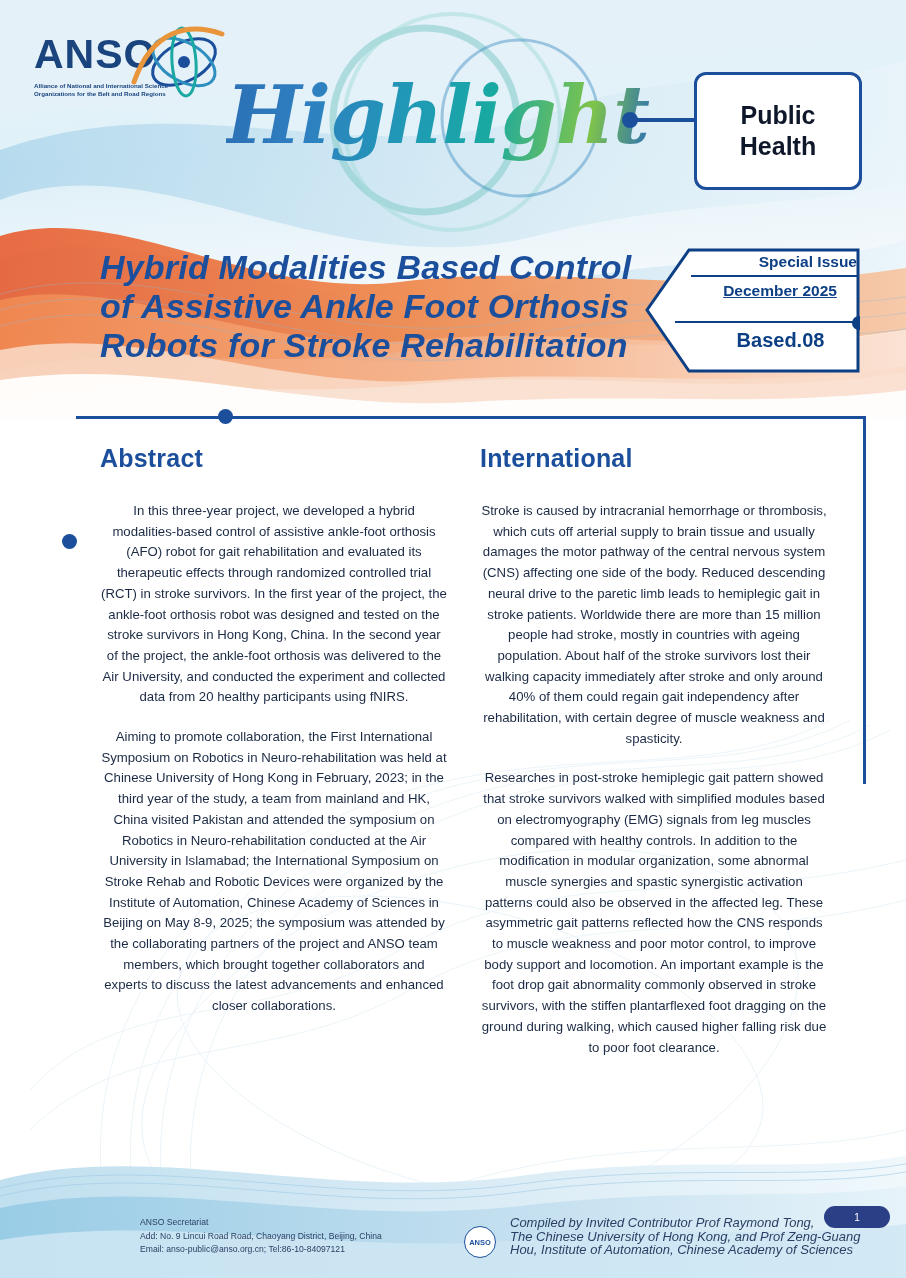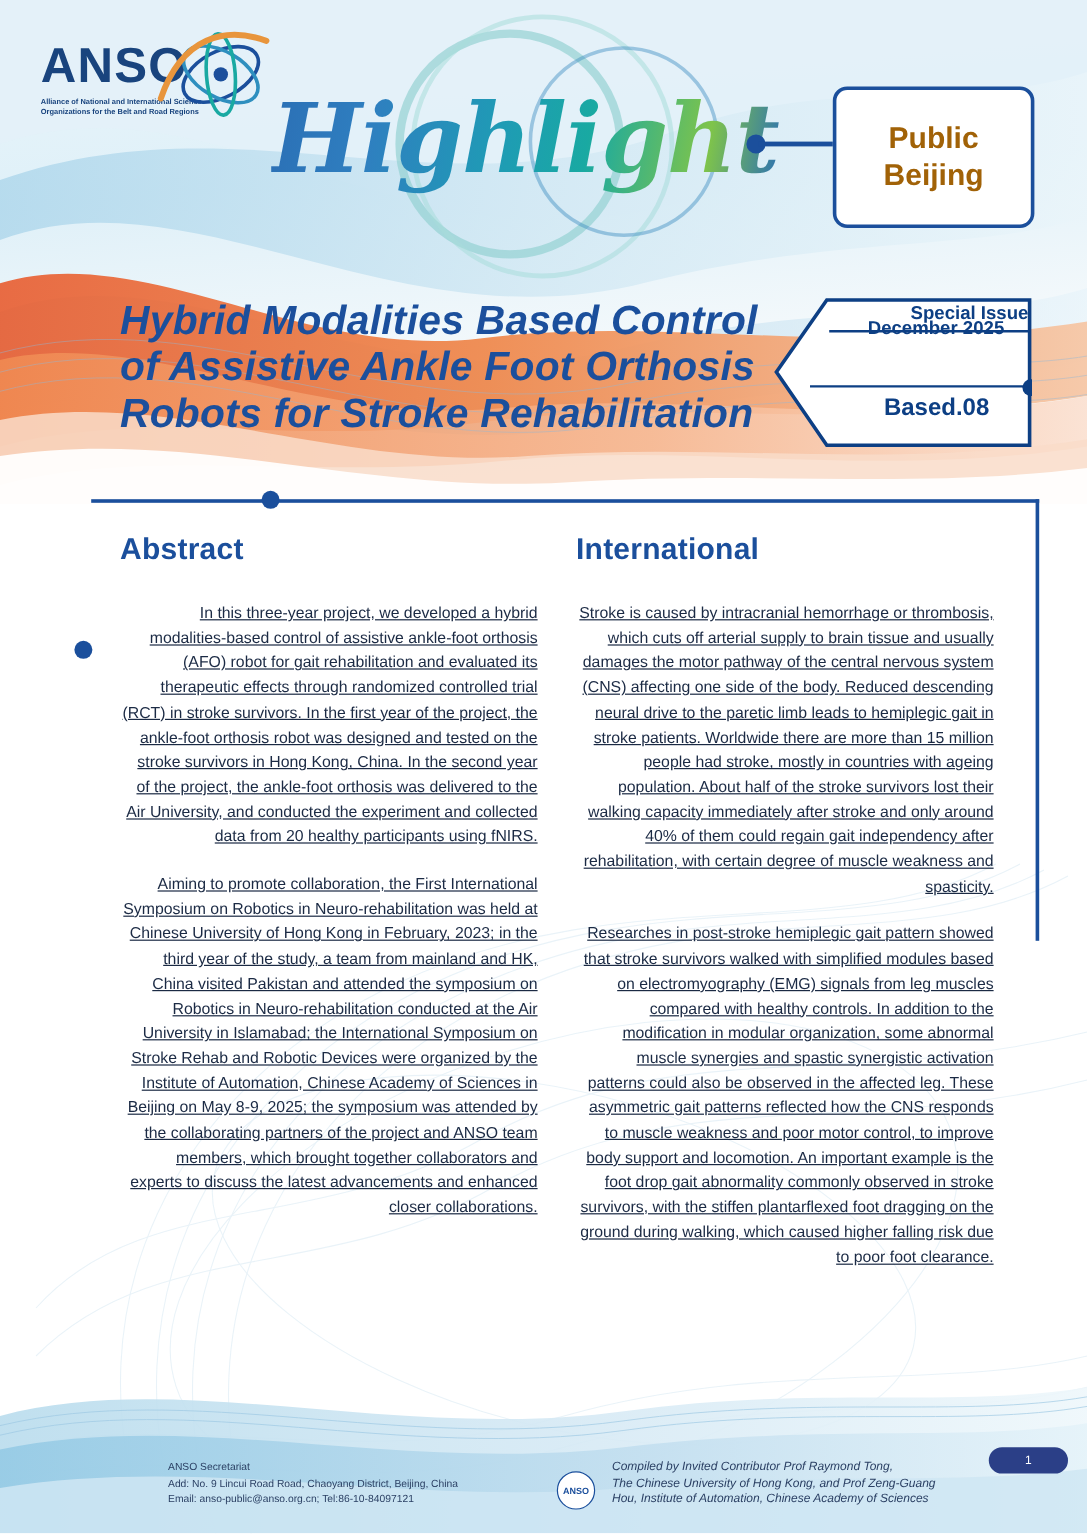--- a/index.html
+++ b/index.html
@@ -87,21 +87,21 @@
     width: 168px; height: 118px;
     border: 3px solid #1b4f9c;
     border-radius: 12px;
     background: #ffffff;
     display: flex; align-items: center; justify-content: center;
     flex-direction: column;
   }
   .badge-ph div {
     font-size: 25px;
     font-weight: bold;
-    color: #a16207;
+    color: #0f172a;
     line-height: 31px;
     text-align: center;
   }
   .badge-connector {
     position: absolute;
     right: 212px; top: 118px;
     width: 62px; height: 4px;
     background: #1b4f9c;
   }
   .badge-dot {
@@ -137,22 +137,22 @@
     left: 0; top: 0;
     width: 215px; height: 125px;
     color: #0d3f84;
     text-align: center;
   }
   .issue-special {
     position: absolute; left: 52px; top: 5px; width: 160px;
     font-size: 15.5px; font-weight: bold; text-align: right;
   }
   .issue-date {
-    position: absolute; left: 60px; top: 16px; width: 150px;
-    font-size: 15.5px; font-weight: bold; line-height: 19px;
+    position: absolute; left: 60px; top: 33px; width: 150px;
+    font-size: 15.5px; font-weight: bold; line-height: 19px; text-decoration: underline;
   }
   .issue-num {
     position: absolute; left: 58px; top: 81px; width: 155px;
     font-size: 20px; font-weight: bold;
   }
 
   
   .body-frame {
     position: absolute;
     left: 76px; top: 416px;
@@ -199,22 +199,21 @@
     font-weight: bold;
     color: #1b4f9c;
     margin: 0 0 28px 0;
     letter-spacing: 0.2px;
   }
   .para {
     font-size: 13.2px;
     line-height: 20.7px;
     color: #1b2a44;
     margin: 0 0 19px 0;
-    text-align: right;
-    text-decoration: underline;
+    text-align: center;
   }
 
   
   .bottom-wave {
     position: absolute;
     left: 0; bottom: 0;
     width: 906px; height: 150px;
     overflow: hidden;
   }
 
@@ -227,21 +226,21 @@
   .footer-left {
     position: absolute;
     left: 138px; top: 16px;
     font-size: 8.6px;
     line-height: 13.6px;
     color: #2a3f63;
   }
   .footer-right {
     position: absolute;
     left: 508px; top: 16px;
-    font-size: 10px;
+    font-size: 13px;
     line-height: 13.6px;
     color: #2a3f63;
     font-style: italic;
   }
   .footer-seal {
     position: absolute;
     left: 462px; top: 26px;
     width: 32px; height: 32px;
     border-radius: 50%;
     background: #ffffff;
@@ -328,21 +327,21 @@
   </div>
 
   <div class="highlight-wrap">
     <div class="highlight-word">Highlight</div>
   </div>
 
   <div class="badge-dot"></div>
   <div class="badge-connector"></div>
   <div class="badge-ph">
     <div>Public</div>
-    <div>Beijing</div>
+    <div>Health</div>
   </div>
 
   <div class="doc-title">Hybrid Modalities Based Control of Assistive Ankle Foot Orthosis Robots for Stroke Rehabilitation</div>
 
   <div class="issue-box">
     <svg width="215" height="125" viewBox="0 0 215 125">
       <path d="M44,2 L213,2 L213,123 L44,123 L2,62 Z" fill="#ffffff" stroke="#0d3f84" stroke-width="3"></path>
       <line x1="46" y1="28" x2="213" y2="28" stroke="#0d3f84" stroke-width="2"></line>
       <line x1="30" y1="74" x2="213" y2="74" stroke="#0d3f84" stroke-width="2"></line>
       <circle cx="214" cy="75" r="7" fill="#0d3f84"></circle>

